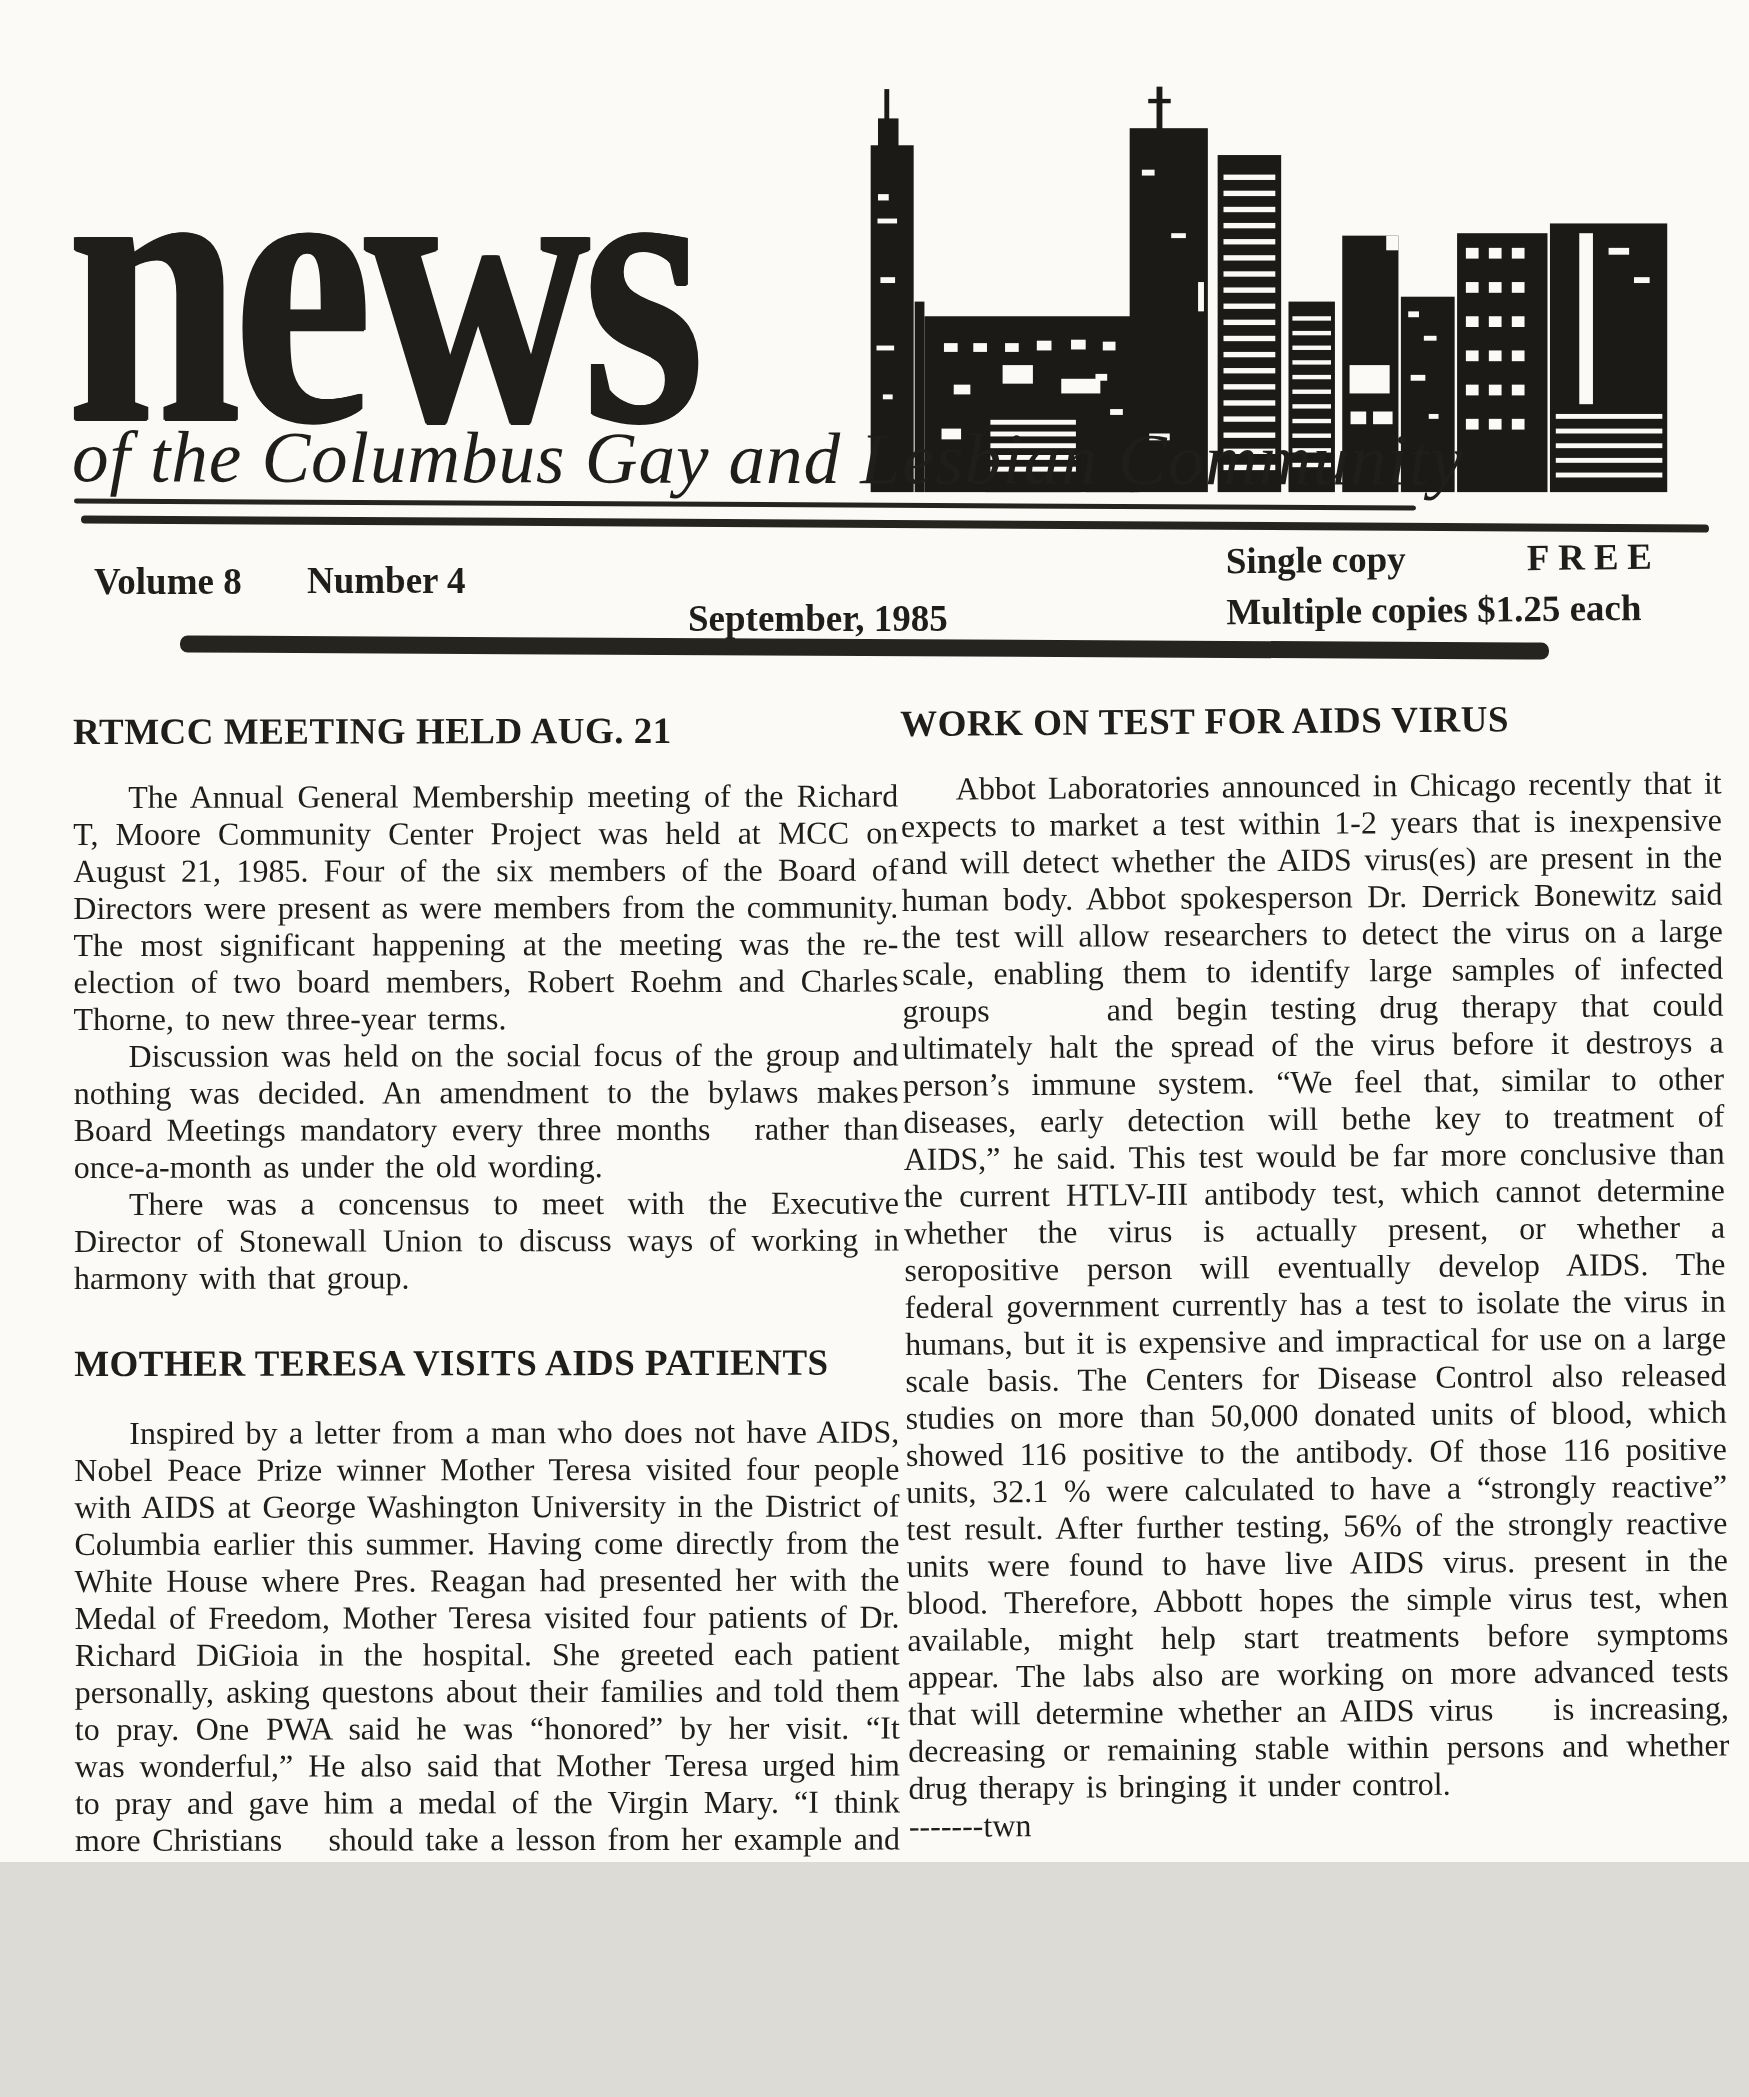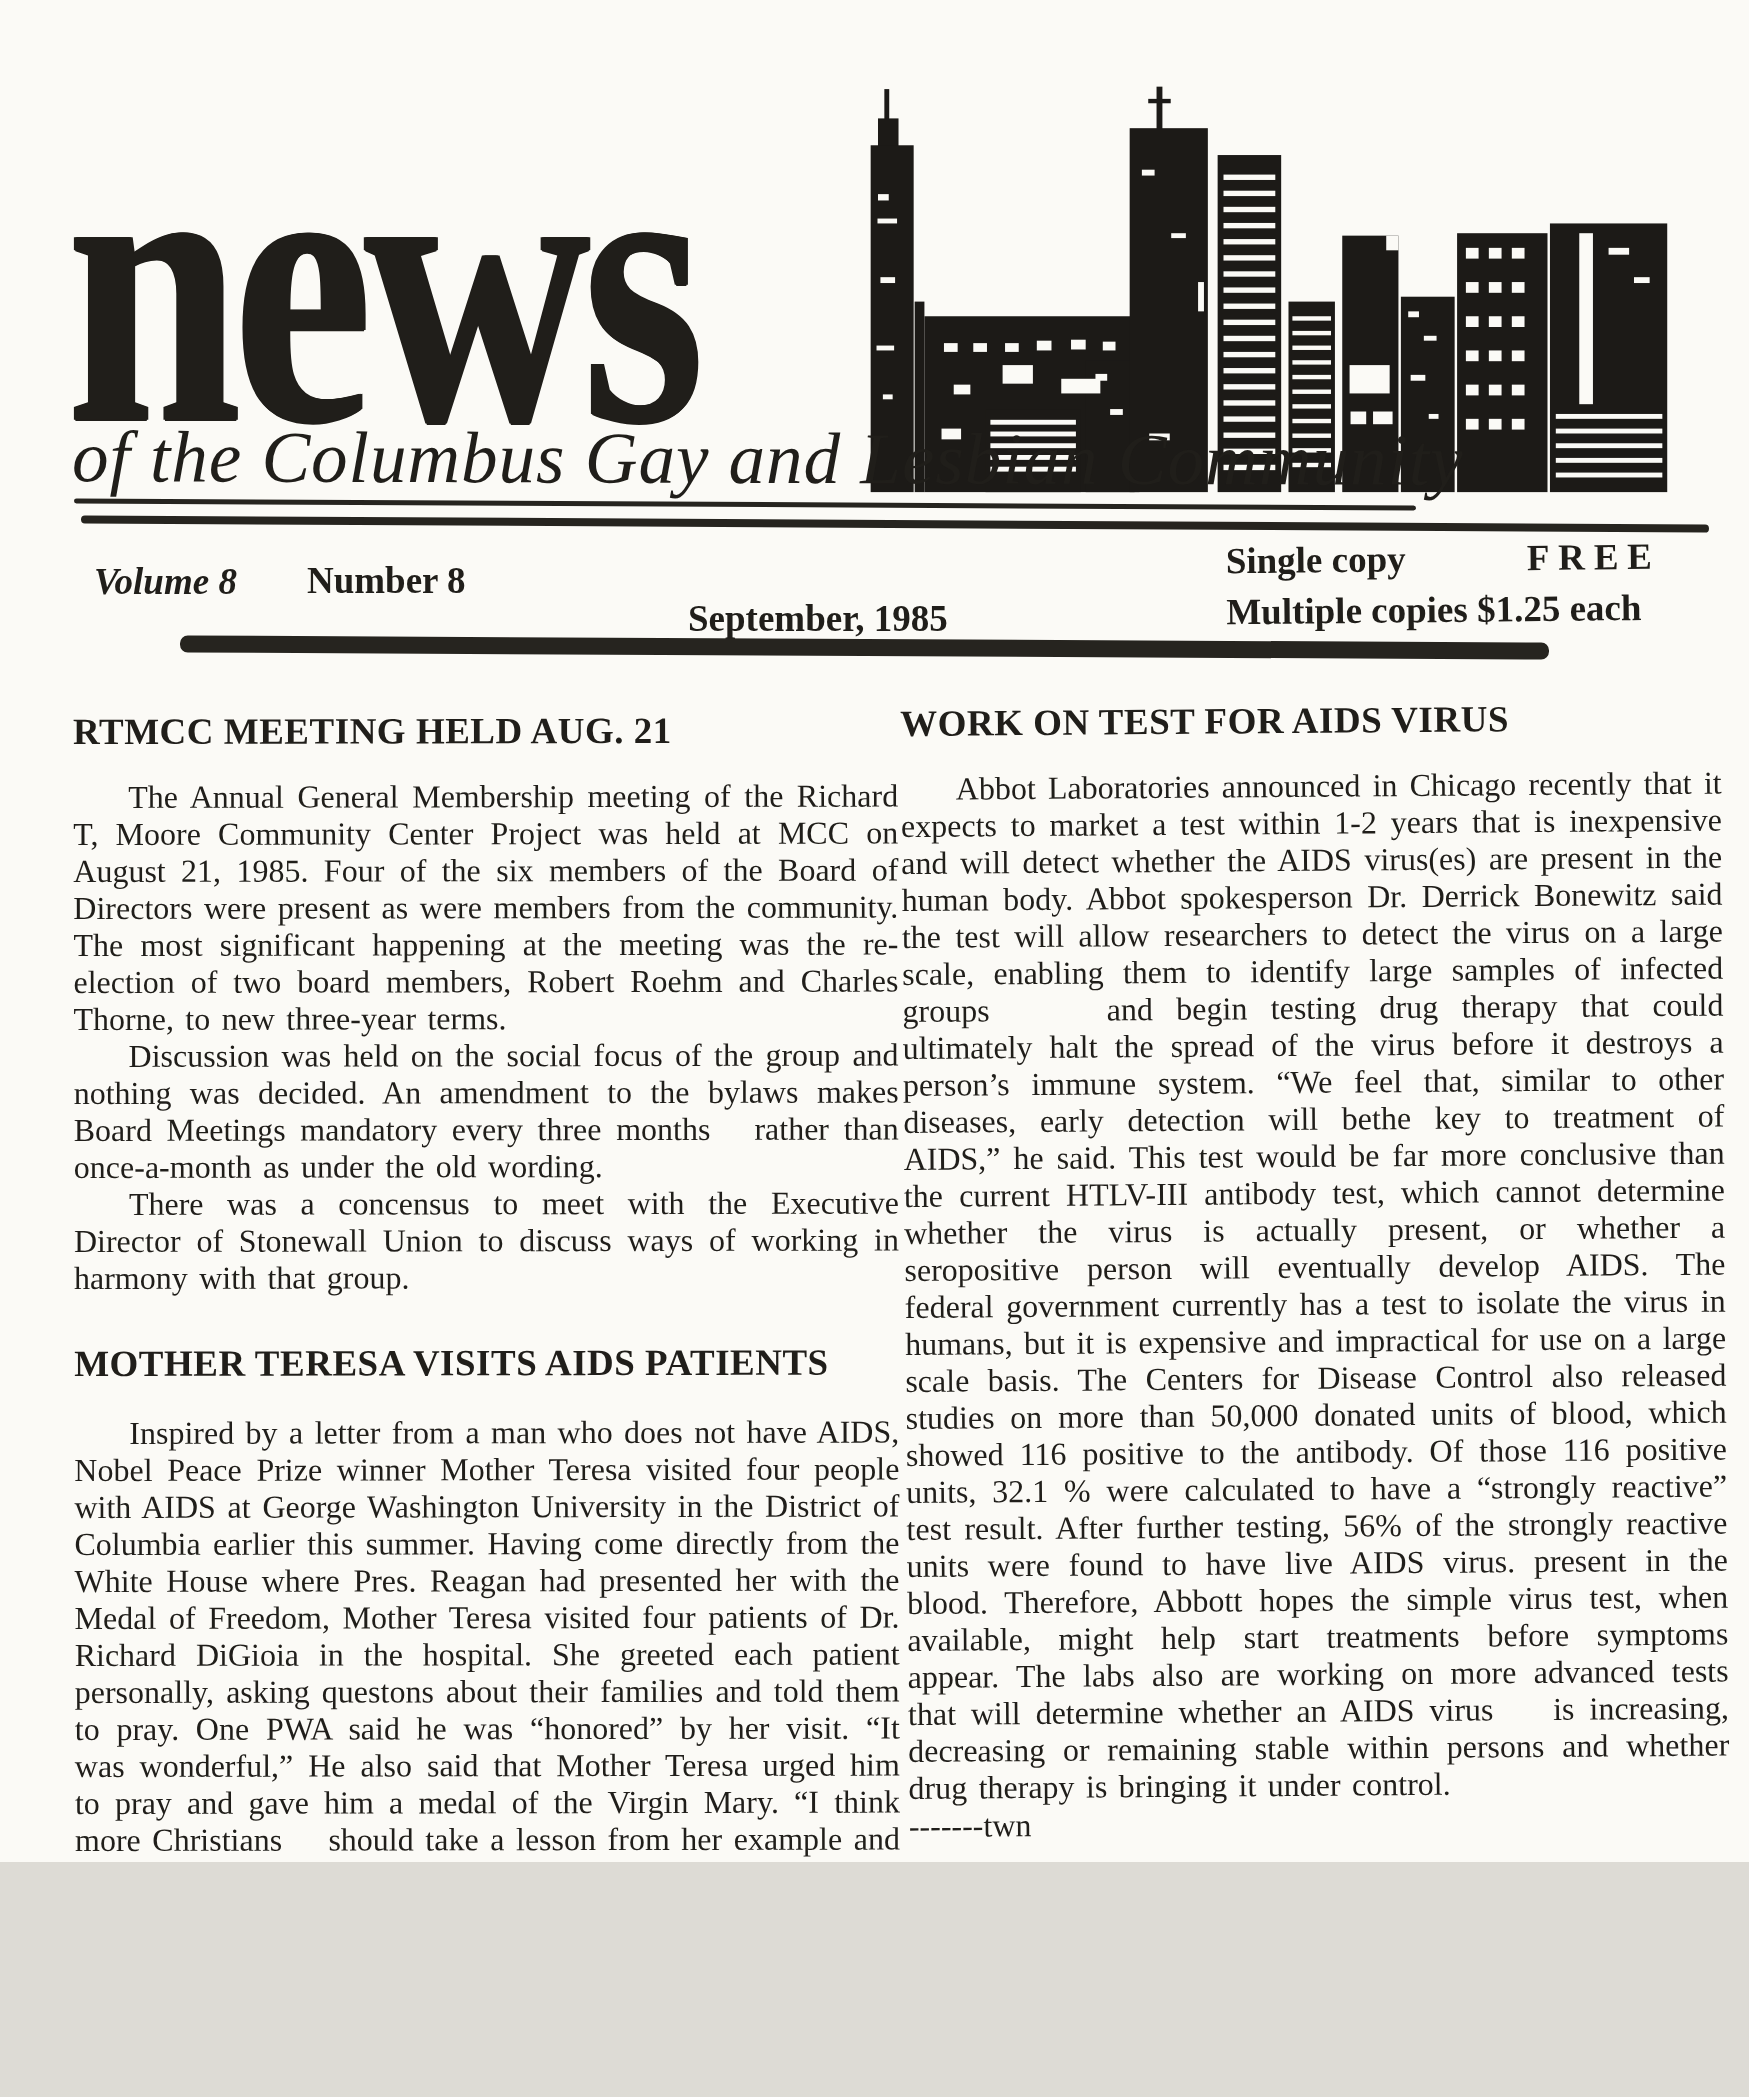--- a/index.html
+++ b/index.html
@@ -14,21 +14,21 @@
   .tagline{position:absolute;left:72px;top:417px;font-size:73px;font-style:italic;
         letter-spacing:1px;white-space:nowrap;transform:rotate(0.15deg);}
 
   .rule{position:absolute;background:#26241f;}
   .rule-a{left:74px;top:502px;width:1342px;height:5.4px;transform:rotate(0.3deg);border-radius:2.9px;}
   .rule-b{left:81px;top:520px;width:1628px;height:8.3px;transform:rotate(0.32deg);border-radius:3.9px;}
   .rule-c{left:180px;top:639px;width:1369px;height:16.6px;transform:rotate(0.3deg);border-radius:7.8px;}
 
   
   .issue-item{position:absolute;font-size:37px;font-weight:bold;white-space:nowrap;}
-  .issue-volume{left:94px;top:560px;font-style:italic;}
+  .issue-volume{left:94px;top:560px;}
   .issue-number{left:307px;top:559px;}
   .issue-date{left:688px;top:565px;margin-top:32px;}
   .price-block{position:absolute;left:1226px;top:537px;width:435px;font-size:37px;font-weight:bold;
         transform:rotate(-0.6deg);}
   .price-row{display:flex;justify-content:space-between;}
   .price-free{letter-spacing:8.8px;}
   .price-multi{margin-top:7.8px;white-space:nowrap;}
 
   
   .col{position:absolute;top:710px;}
@@ -183,21 +183,21 @@
       <rect x="1432" y="820" width="218" height="10"></rect>
     </g>
   </svg>
 
   <div class="tagline">of the Columbus Gay and Lesbian Community</div>
 
   <div class="rule rule-a"></div>
   <div class="rule rule-b"></div>
 
   <div class="issue-item issue-volume">Volume 8</div>
-  <div class="issue-item issue-number">Number 8</div>
+  <div class="issue-item issue-number">Number 4</div>
   <div class="issue-item issue-date">September, 1985</div>
   <div class="price-block">
     <div class="price-row">
       <span>Single copy</span>
       <span class="price-free">FREE</span>
     </div>
     <div class="price-multi">Multiple copies $1.25 each</div>
   </div>
 
   <div class="rule rule-c"></div>

